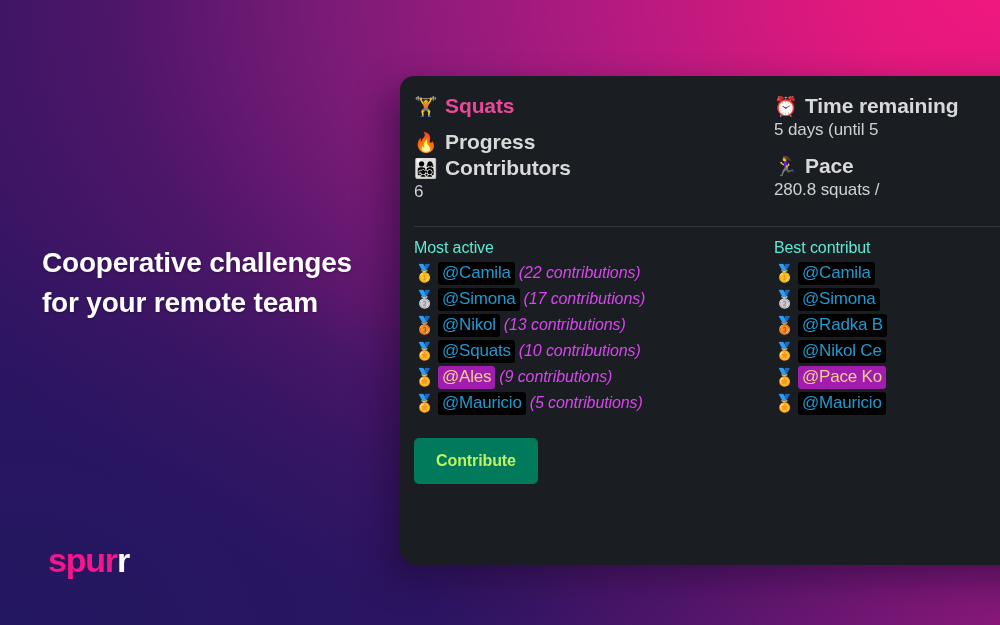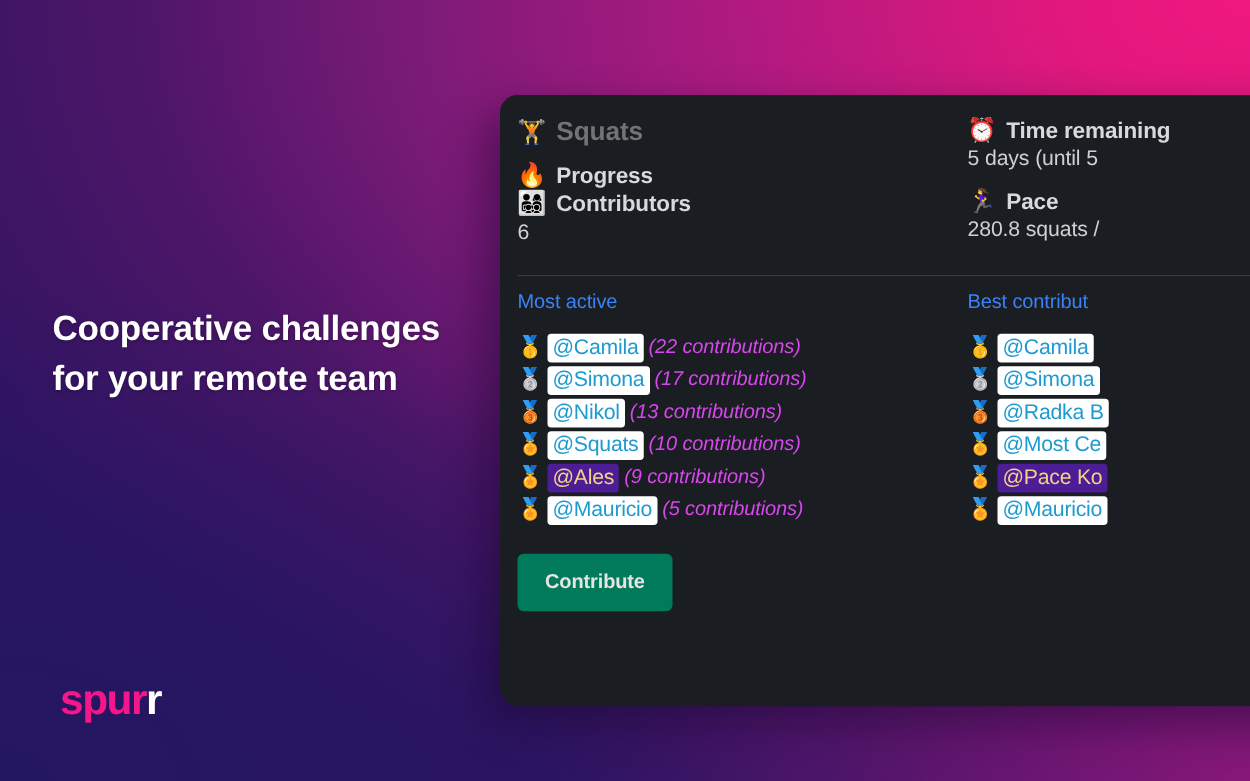--- a/index.html
+++ b/index.html
@@ -57,65 +57,65 @@
   .stat-col { width:50%; padding:0 16px 0 14px; }
   .stat-col.right { padding-left:14px; }
 
   .row-head {
     display:flex; align-items:center; gap:9px;
     margin-bottom:2px;
   }
   .emoji { font-size:19px; line-height:1; display:inline-block; width:22px; text-align:center;
            font-family:"DejaVu Sans","Liberation Sans",sans-serif; }
   .title-text {
-    font-size:21px; font-weight:bold; color:#737373; letter-spacing:-0.1px;
+    font-size:21px; font-weight:bold; color:#ec4899; letter-spacing:-0.1px;
   }
   .label-text {
-    font-size:18px; font-weight:bold; color:#d8d9da; letter-spacing:-0.1px;
+    font-size:21px; font-weight:bold; color:#d8d9da; letter-spacing:-0.1px;
   }
   .value-text {
     font-size:17px; color:#cfd0d1; margin:1px 0 14px 0; letter-spacing:-0.1px;
     white-space:nowrap;
   }
   .block-gap { margin-top:12px; }
 
   .divider {
     height:1px; background:#35373b; margin:10px 14px 0 14px;
   }
 
   .lists { display:flex; padding-top:12px; }
   .list-col { width:50%; padding:0 10px 0 14px; }
   .list-title {
-    font-size:16px; color:#3b82f6; margin-bottom:14px; letter-spacing:-0.1px;
+    font-size:16px; color:#5eead4; margin-bottom:3px; letter-spacing:-0.1px;
   }
   .entry {
     display:flex; align-items:center; gap:4px;
     height:26px; white-space:nowrap;
   }
   .medal { font-size:17px; width:20px; text-align:center; line-height:1;
            font-family:"DejaVu Sans","Liberation Sans",sans-serif; }
   .mention {
     display:inline-block;
-    background:#ffffff; color:#1d9bd1;
+    background:#000000; color:#1d9bd1;
     font-size:17px; line-height:20px;
     padding:1px 4px 2px 4px; border-radius:3px;
     letter-spacing:-0.2px;
   }
   .mention.self {
-    background:#4c1d95; color:#f3d28a;
+    background:#a21caf; color:#f3d28a;
   }
   .contrib {
     font-style:italic; font-size:16px; color:#d946ef;
     letter-spacing:-0.1px;
   }
 
   .btn-wrap { padding:22px 14px 0 14px; }
   .btn {
     display:inline-block;
-    background:#007a5a; color:#e5e5e5;
+    background:#007a5a; color:#bef264;
     font-size:16px; font-weight:bold;
     padding:14px 22px; border-radius:5px;
     border:none; cursor:pointer;
     letter-spacing:-0.1px;
   }
 </style>
 </head>
 <body>
 
 <div id="backdrop"></div>
@@ -214,21 +214,21 @@
           <div class="entry">
             <span class="medal">🥈</span>
             <span class="mention">@Simona</span>
           </div>
           <div class="entry">
             <span class="medal">🥉</span>
             <span class="mention">@Radka B</span>
           </div>
           <div class="entry">
             <span class="medal">🏅</span>
-            <span class="mention">@Most Ce</span>
+            <span class="mention">@Nikol Ce</span>
           </div>
           <div class="entry">
             <span class="medal">🏅</span>
             <span class="mention self">@Pace Ko</span>
           </div>
           <div class="entry">
             <span class="medal">🏅</span>
             <span class="mention">@Mauricio</span>
           </div>
         </div>

